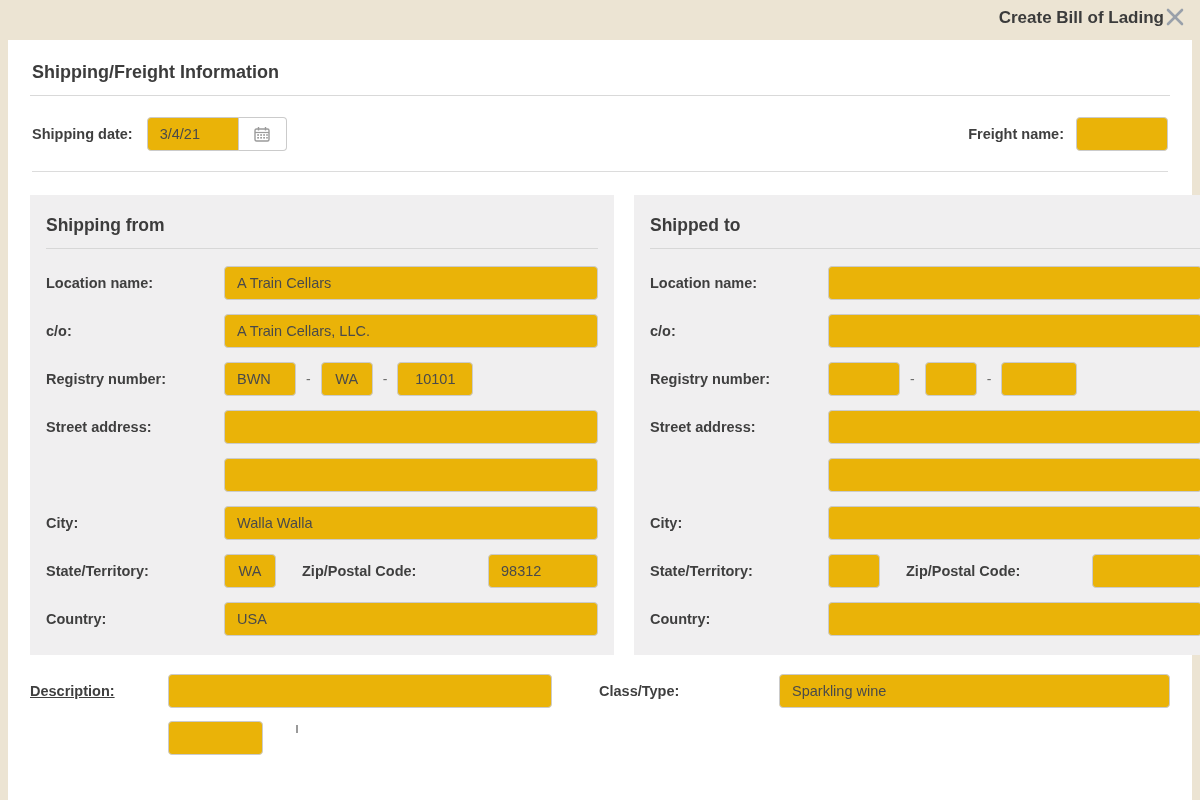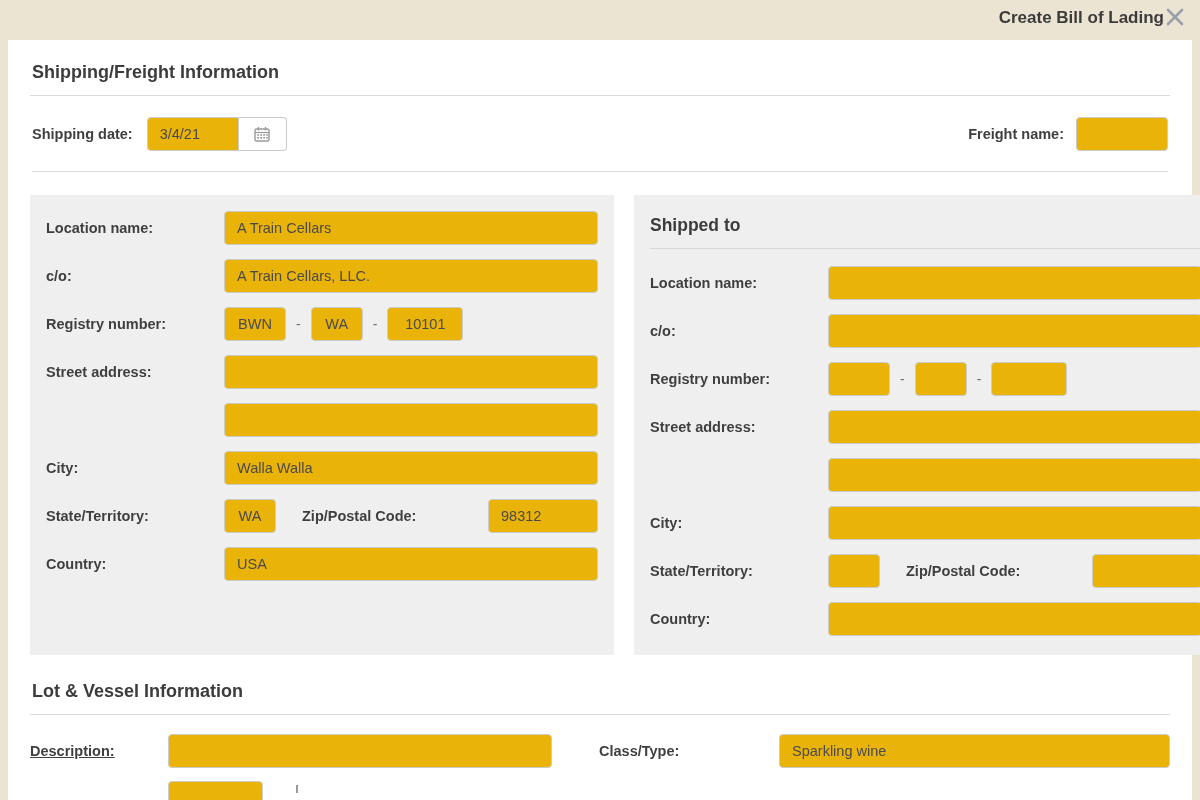--- a/index.html
+++ b/index.html
@@ -117,21 +117,21 @@
   }
   .prow {
     display: flex;
     align-items: center;
     margin-bottom: 14px;
     min-height: 34px;
   }
   .prow .lbl { width: 178px; flex: none; }
   .prow input.grow { flex: 1; min-width: 0; }
   .reg-sep { margin: 0 10px; color: #6f6f6f; font-size: 14px; }
-  .reg1 { width: 62px; text-align: center; }
+  .reg1 { width: 72px; }
   .reg2 { width: 52px; text-align: center; }
   .reg3 { width: 76px; text-align: center; }
   .state-in { width: 52px; text-align: center; }
   .zip-lbl { margin-left: 26px; }
   .zip-in { width: 110px; margin-left: 8px; }
   
   .lot-head { margin-top: 24px; }
   .lotrow {
     display: flex;
     align-items: center;
@@ -197,20 +197,21 @@
     </span>
     <span class="freight">
       <span class="lbl">Freight name:</span>
       <input class="fld" type="text" value="" style="">
     </span>
   </div>
 
   <div class="panels">
 
     <div class="panel">
+      <div class="panel-head">Shipping from</div>
 
       <div class="prow">
         <span class="lbl">Location name:</span>
         <input class="fld grow" type="text" value="A Train Cellars" style="">
       </div>
 
       <div class="prow">
         <span class="lbl">c/o:</span>
         <input class="fld grow" type="text" value="A Train Cellars, LLC." style="">
       </div>
@@ -295,21 +296,20 @@
       </div>
 
       <div class="prow">
         <span class="lbl">Country:</span>
         <input class="fld grow" type="text" value="" style="">
       </div>
     </div>
 
   </div>
 
-  <div class="section-head lot-head">Lot &amp; Vessel Information</div>
 
   <div class="lotrow">
     <span class="lbl desc-lbl">Description:</span>
     <input class="fld desc-in" type="text" value="" style="">
     <span class="lbl class-lbl">Class/Type:</span>
     <input class="fld class-in" type="text" value="Sparkling wine" style="">
   </div>
 
   <div class="partialrow">
     <input class="fld partial-in" type="text" style="">

